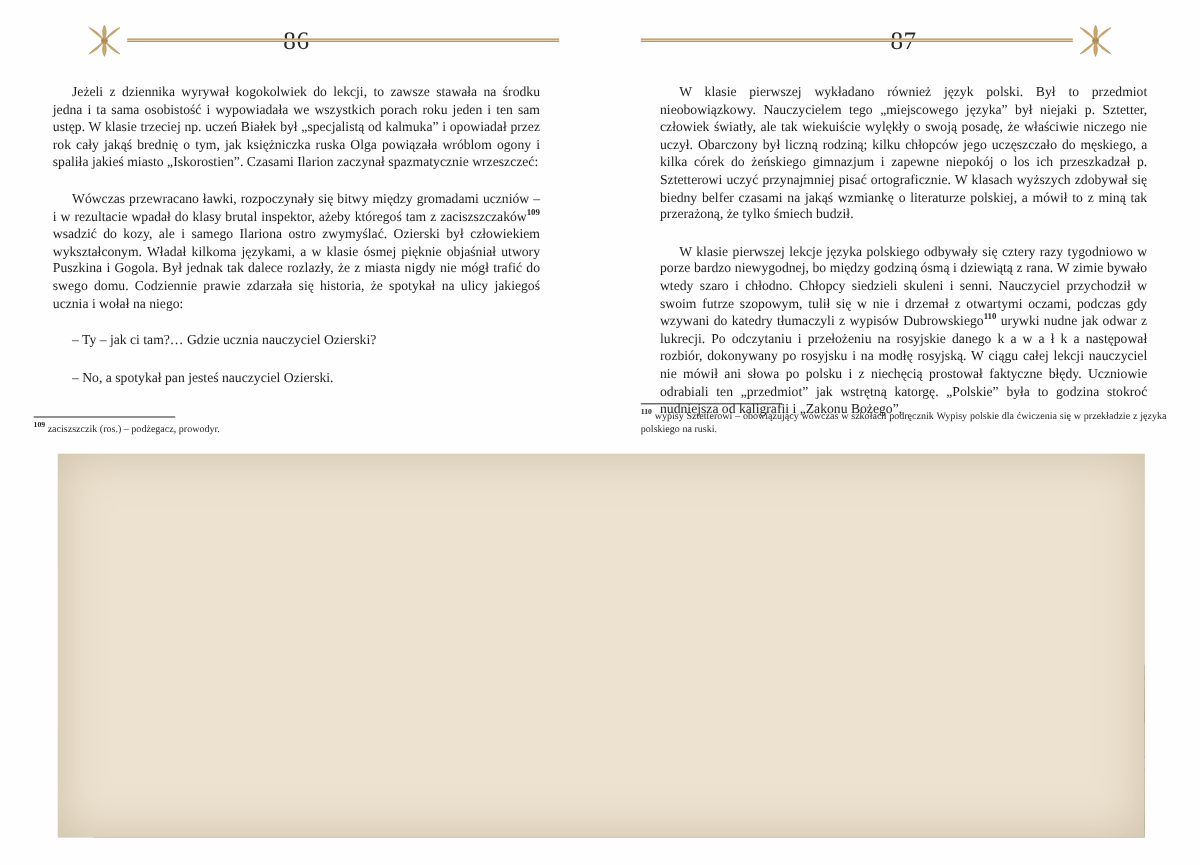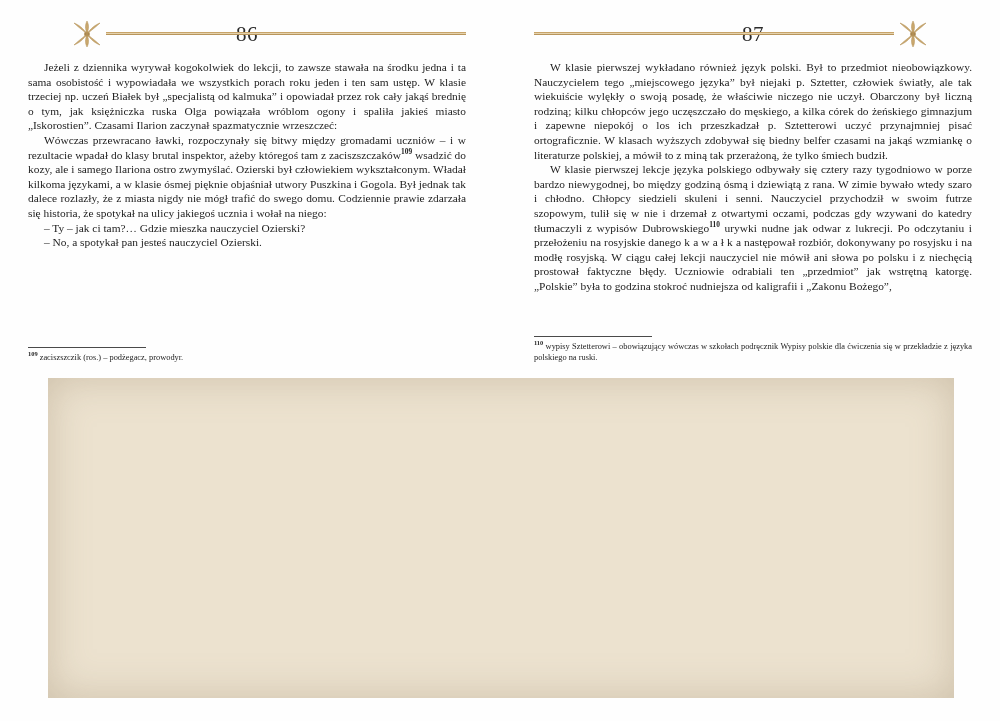--- a/index.html
+++ b/index.html
@@ -83,21 +83,21 @@
   .col {
     margin-top: 6px;
     font-size: 11.4px;
     line-height: 14.6px;
     text-align: justify;
     text-justify: inter-word;
     hyphens: auto;
     color: #1c1c1c;
   }
   .col p {
-    margin: 0;
+    margin: 16px;
     text-indent: 16px;
   }
   .col p.dialog { text-indent: 16px; }
   .ital { }
   sup {
     font-size: 7.4px;
     vertical-align: super;
     line-height: 0;
     font-weight: bold;
   }
@@ -176,21 +176,21 @@
               <path d="M15 14 C 13 8, 13 5, 15 1 C 17 5, 17 8, 15 14 Z"></path>
               <path d="M15 14 C 13 20, 13 23, 15 27 C 17 23, 17 20, 15 14 Z"></path>
             </g>
           </svg>
         </div>
       </div>
 
       <div class="col">
         <p>Jeżeli z dziennika wyrywał kogokolwiek do lekcji, to zawsze stawała na środku jedna i ta sama osobistość i wypowiadała we wszystkich porach roku jeden i ten sam ustęp. W klasie trzeciej np. uczeń Białek był „specjalistą od kalmuka” i opowiadał przez rok cały jakąś brednię o tym, jak księżniczka ruska Olga powiązała wróblom ogony i spaliła jakieś miasto „Iskorostien”. Czasami Ilarion zaczynał spazmatycznie wrzeszczeć:</p>
         <p>Wówczas przewracano ławki, rozpoczynały się bitwy między gromadami uczniów – i w rezultacie wpadał do klasy brutal inspektor, ażeby któregoś tam z <span class="ital">zaciszszczaków</span><sup>109</sup> wsadzić do kozy, ale i samego Ilariona ostro zwymyślać. Ozierski był człowiekiem wykształconym. Władał kilkoma językami, a w klasie ósmej pięknie objaśniał utwory Puszkina i Gogola. Był jednak tak dalece rozlazły, że z miasta nigdy nie mógł trafić do swego domu. Codziennie prawie zdarzała się historia, że spotykał na ulicy jakiegoś ucznia i wołał na niego:</p>
-        <p class="dialog">– Ty – jak ci tam?… Gdzie mieszka nauczyciel Ozierski?</p>
+        <p class="dialog">– Ty – jak ci tam?… Gdzie ucznia nauczyciel Ozierski?</p>
         <p class="dialog">– No, a spotykał pan jesteś nauczyciel Ozierski.</p>
       </div>
 
       <div class="footnote-wrap">
         <div class="fn-rule"></div>
         <div class="footnote">
           <sup>109</sup>
           <span><span class="ital">zaciszszczik</span> (ros.) – podżegacz, prowodyr.</span>
         </div>
       </div>

